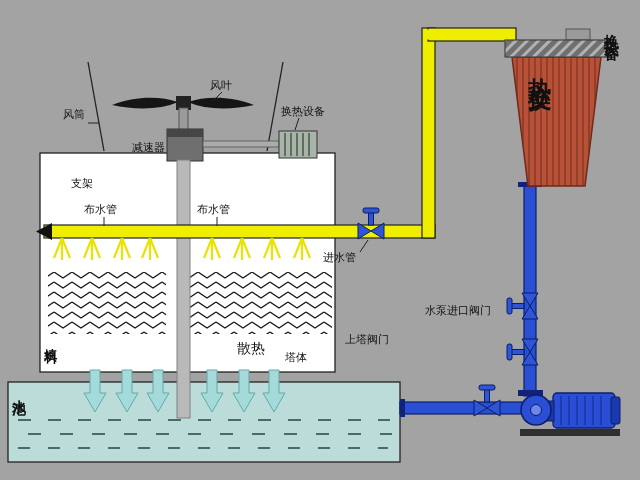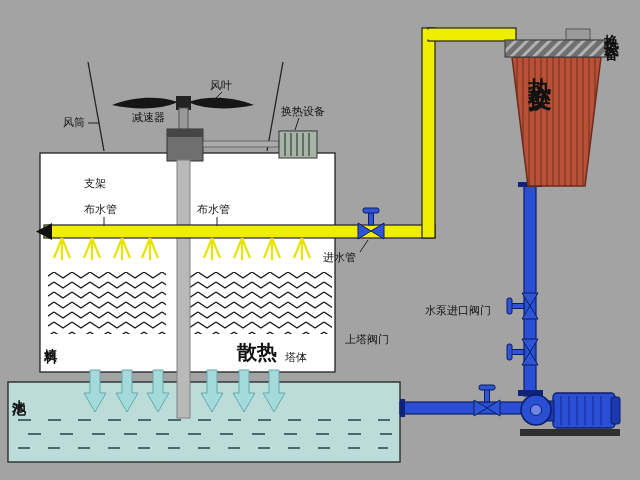--- a/index.html
+++ b/index.html
@@ -2,21 +2,21 @@
 <html><head>
 <meta charset="utf-8">
 <style>
   html,body { margin:0; padding:0; background:#ffffff; }
   .stage {
     position:relative; width:640px; height:480px; background:#a3a3a3;
     overflow:hidden; font-family:"Liberation Sans", sans-serif; color:#111;
   }
   .stage svg { position:absolute; left:0; top:0; }
   .lbl { position:absolute; font-size:11px; line-height:1.1; white-space:nowrap; color:#111; }
-  .lbl.big  { font-size:20px; font-weight:bold; }
+  .lbl.big  { font-size:14px; font-weight:normal; }
   .lbl.v    { writing-mode:vertical-rl; text-orientation:upright; letter-spacing:2px; }
   .lbl.v13  { font-size:13px; font-weight:bold; }
   .lbl.v14  { font-size:14px; font-weight:bold; }
   .lbl.v15  { font-size:15px; font-weight:bold; letter-spacing:4px; }
   .lbl.v23  { font-size:23px; font-weight:bold; letter-spacing:5px; }
 </style>
 </head>
 <body>
 
 <div class="stage">
@@ -131,24 +131,24 @@
     <line x1="222" y1="92" x2="213" y2="101"></line>
     <line x1="299" y1="118" x2="295" y2="130"></line>
     <line x1="88" y1="123" x2="99" y2="123"></line>
     <line x1="104" y1="217" x2="104" y2="226"></line>
     <line x1="217" y1="217" x2="217" y2="226"></line>
     <line x1="360" y1="252" x2="368" y2="240"></line>
   </g>
 </svg>
 
 <div class="lbl" style="left:210px; top:79px">风叶</div>
-<div class="lbl" style="left:63px;  top:116px">风筒</div>
+<div class="lbl" style="left:63px;  top:108px">风筒</div>
 <div class="lbl" style="left:281px; top:105px">换热设备</div>
-<div class="lbl" style="left:132px; top:111px">减速器</div>
-<div class="lbl" style="left:84px;  top:177px">支架</div>
+<div class="lbl" style="left:132px; top:141px">减速器</div>
+<div class="lbl" style="left:71px;  top:177px">支架</div>
 <div class="lbl" style="left:84px;  top:203px">布水管</div>
 <div class="lbl" style="left:197px; top:203px">布水管</div>
 <div class="lbl" style="left:323px; top:251px">进水管</div>
 <div class="lbl v v13" style="left:43px; top:338px">填料</div>
 <div class="lbl big" style="left:237px; top:341px">散热</div>
 <div class="lbl" style="left:285px; top:351px">塔体</div>
 <div class="lbl" style="left:345px; top:333px">上塔阀门</div>
 <div class="lbl" style="left:425px; top:304px">水泵进口阀门</div>
 <div class="lbl v v14" style="left:11px; top:389px">水池</div>
 <div class="lbl v v23" style="left:527px; top:60px">热交换</div>

